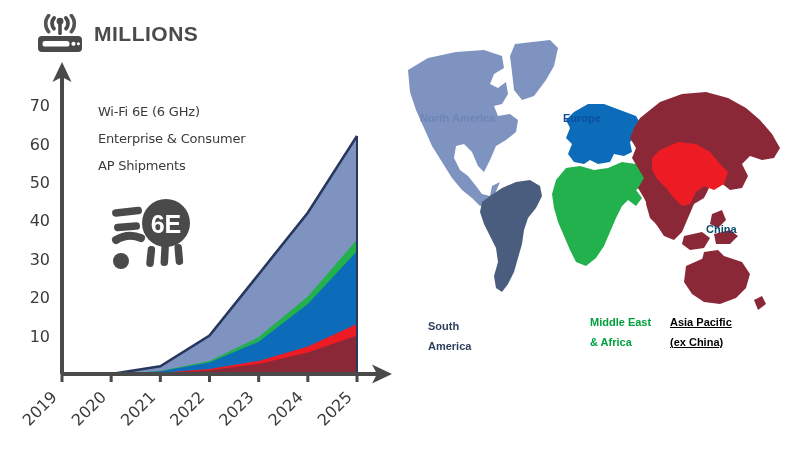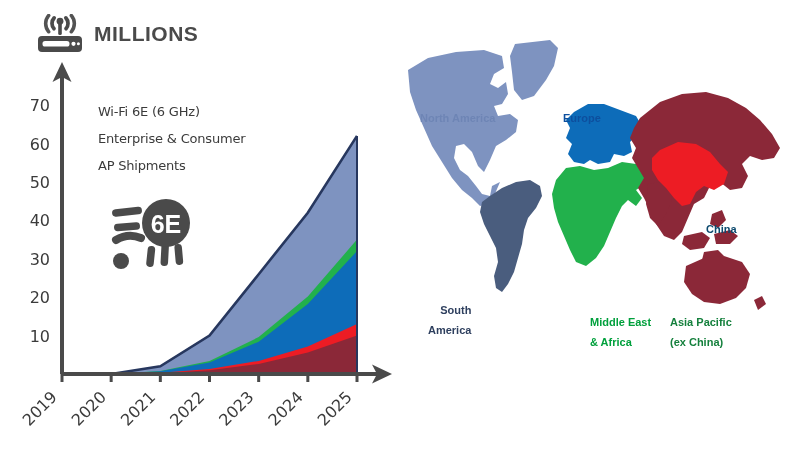--- a/index.html
+++ b/index.html
@@ -87,21 +87,21 @@
     position: absolute;
     font-family: "Liberation Sans", sans-serif;
     font-weight: bold;
     font-size: 11px;
     line-height: 20px;
     white-space: pre-line;
   }
   #label-north-america { left: 22px;  top: 108px; }
   #label-europe        { left: 165px; top: 108px; }
   #label-china         { left: 308px; top: 219px; }
-  #label-south-america { left: 30px;  top: 300px; text-align: right; }
+  #label-south-america { left: 30px;  top: 316px; }
   #label-mea           { left: 152px; top: 312px; }
   #label-apac          { left: 272px; top: 312px; }
 </style>
 </head>
 <body>
 
 <div id="stage">
 
   <div id="chart-panel">
 
@@ -252,16 +252,16 @@
 
     </svg>
 
     <div class="map-label" id="label-north-america" style="color: rgb(110, 133, 181);">North America</div>
     <div class="map-label" id="label-europe" style="color: rgb(13, 79, 158);">Europe</div>
     <div class="map-label" id="label-china" style="color: #0c4a6e;">China</div>
     <div class="map-label" id="label-south-america" style="color: rgb(46, 63, 94);">South
 America</div>
     <div class="map-label" id="label-mea" style="color: rgb(0, 160, 60); margin-left: 40px;">Middle East
 &amp; Africa</div>
-    <div class="map-label" id="label-apac" style="color: #15803d;">Asia Pacific
+    <div class="map-label" id="label-apac" style="color: #000000; text-decoration: underline;">Asia Pacific
 (ex China)</div>
   </div>
 </div>
 
 </body></html>

